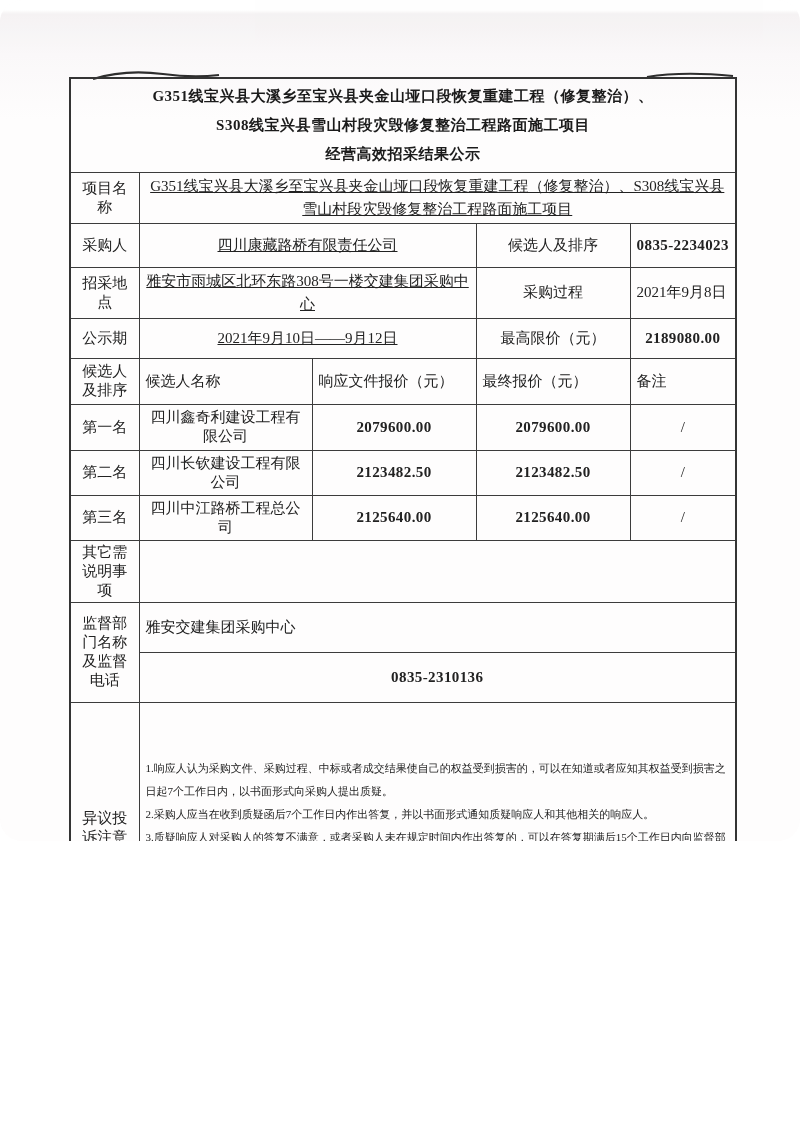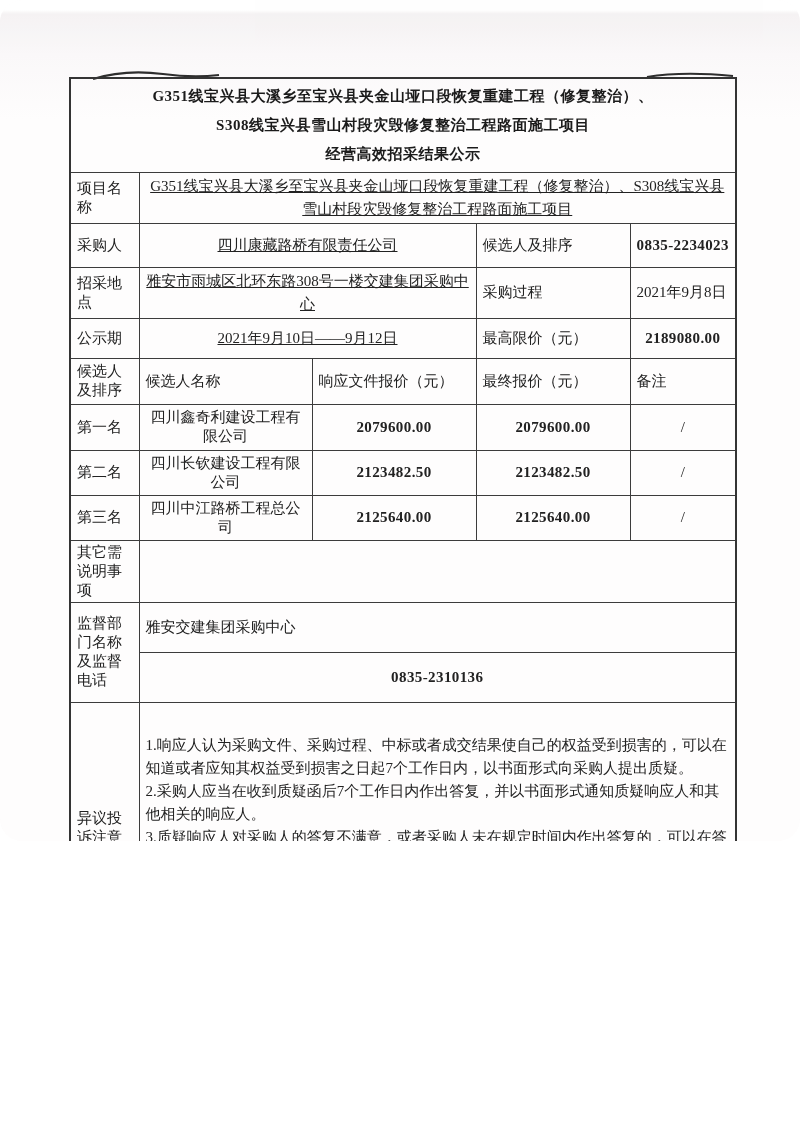--- a/index.html
+++ b/index.html
@@ -33,28 +33,28 @@
     padding:2px 6px;
     word-break:break-all;
   }
   table.doc{border:2.4px solid #343434;}
   .h94{height:94px}.h50{height:50px}.h44{height:44px}.h46{height:46px}
   .h40{height:40px}.h45{height:45px}.h270{height:270px}.h66{height:66px}
   td.title-cell{
     text-align:center;font-weight:bold;font-size:19px;
     line-height:29px;letter-spacing:.5px;padding:3px 4px;color:#1b1b1b;
   }
-  td.lab{padding:2px 2px;line-height:19px;}
+  td.lab{text-align:center;padding:2px 2px;line-height:19px;}
   td.val{text-align:center;padding:2px 8px;line-height:23px;text-decoration:underline;}
   td.ctr{}
   td.num{text-align:center;font-size:14.5px;letter-spacing:.4px;font-weight:bold;}
   td.cname{text-align:center;font-size:13px;letter-spacing:0;padding:2px 2px;margin-left:13px;}
   td.remark{text-align:center;font-size:17px;}
   td.objection-cell{padding:6px 10px;}
-  .objection-cell p{margin:0;font-size:15px;line-height:23px;text-align:left;}
+  .objection-cell p{margin:0;font-size:11px;line-height:23px;text-align:left;}
   td.sign-cell{position:relative;padding:0 0 0 14px;font-size:15.5px;vertical-align:middle;}
   .sign-label{position:relative;top:2px;}
   
   .seal{
     position:absolute;left:331px;top:846px;width:204px;height:204px;
     mix-blend-mode:multiply;opacity:.92;pointer-events:none;z-index:5;
   }
   
   .signature{
     position:absolute;left:226px;top:912px;width:140px;height:100px;

